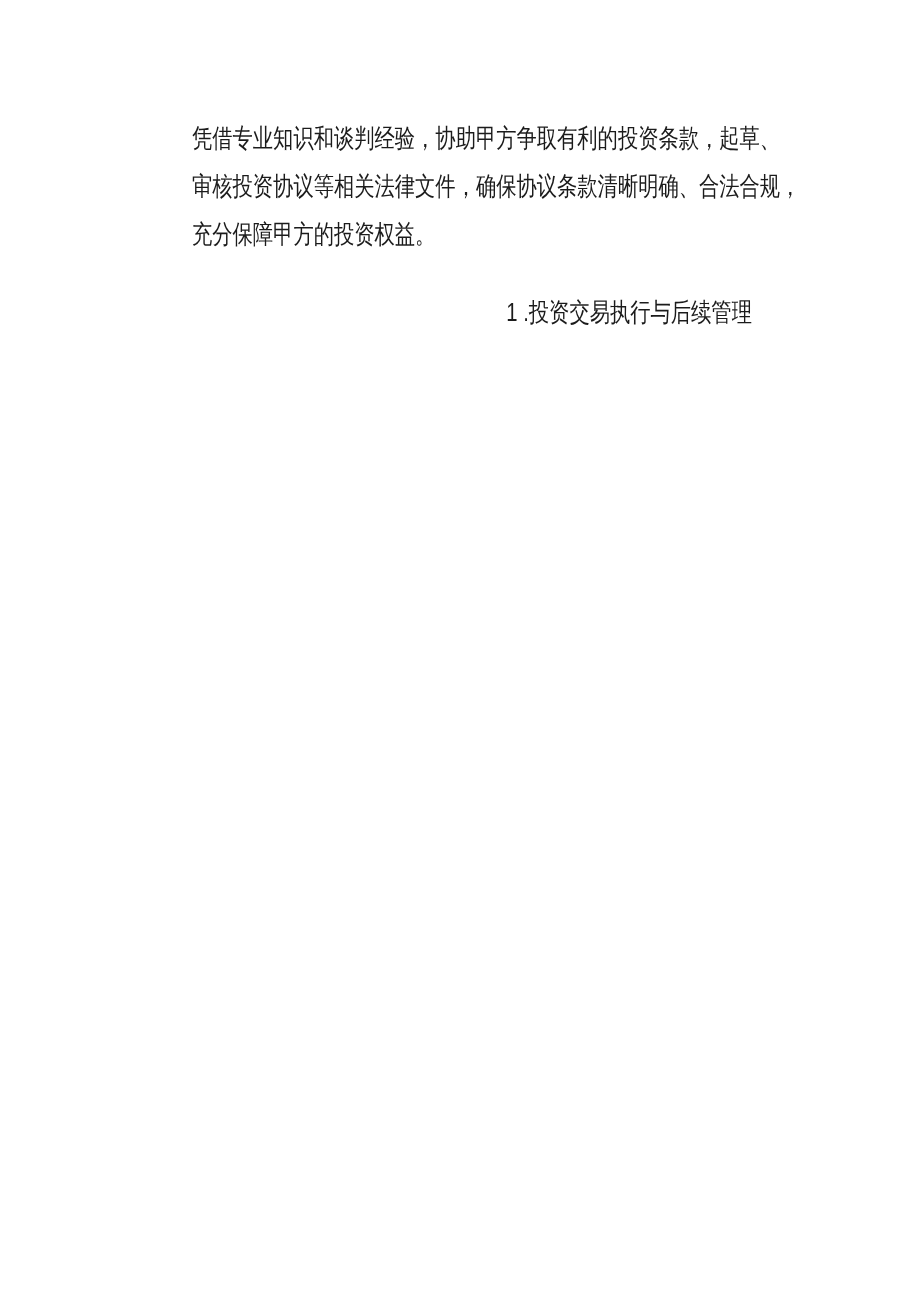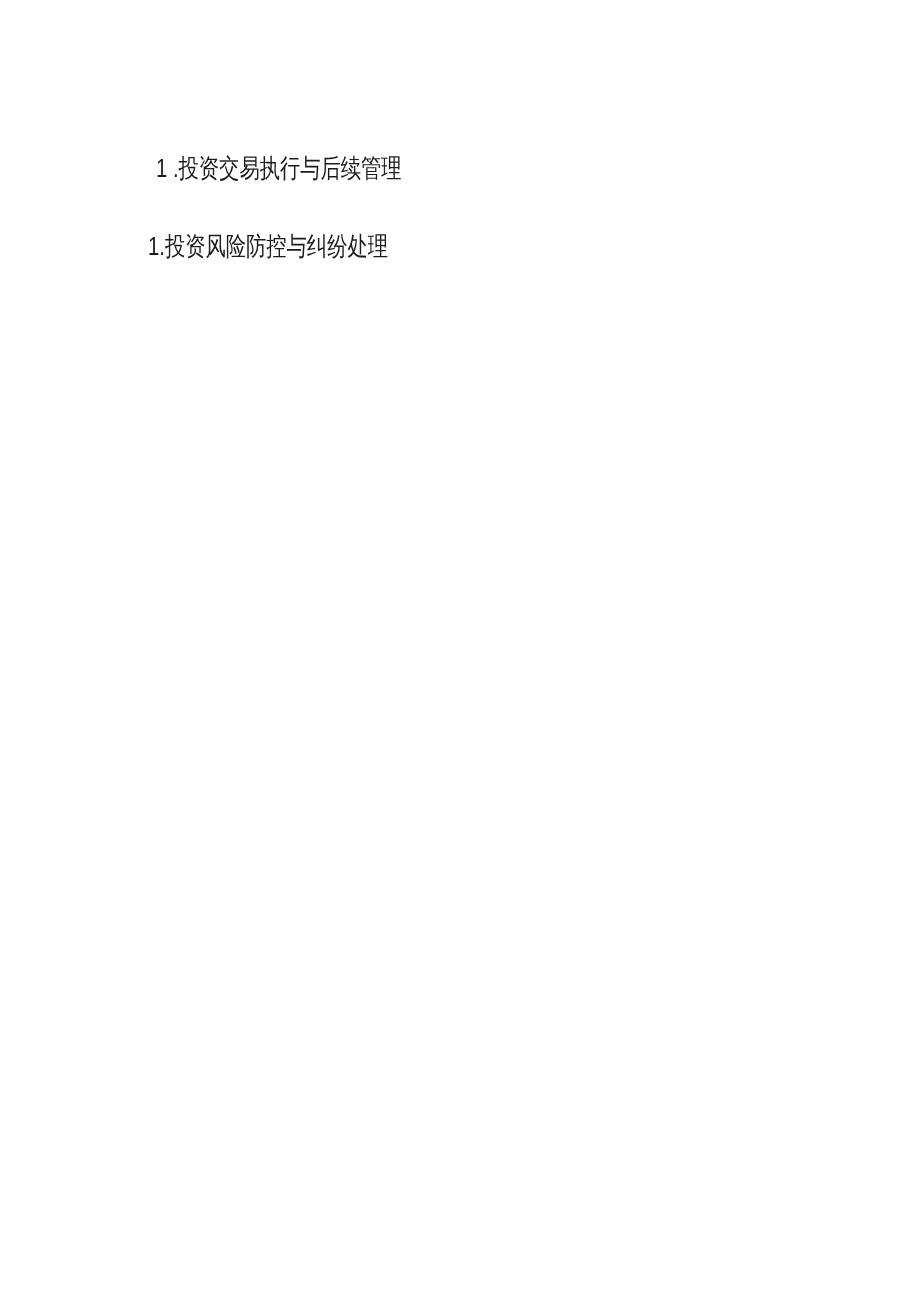--- a/index.html
+++ b/index.html
@@ -29,34 +29,36 @@
     font-weight: 400;
   }
   
   .in-para      { margin-left: 192px; }
   .in-h1        { margin-left: 156px; }
   .in-h2        { margin-left: 148px; }
   .in-bullet    { margin-left: 149px; }
   .in-cont-deep { margin-left: 178px; }
   .in-cont      { margin-left: 168px; }
   
-  .gap-top { margin-top: 30px; }
+  .gap-top { margin-top: 30px; text-align: right; }
 </style>
 </head>
 <body>
 
 <div class="page">
   <div class="doc">
 
+    <div>
+      <div class="line in-para">凭借专业知识和谈判经验，协助甲方争取有利的投资条款，起草、</div>
+      <div class="line in-para">审核投资协议等相关法律文件，确保协议条款清晰明确、合法合规，</div>
+      <div class="line in-para">充分保障甲方的投资权益。</div>
+    </div>
 
     <div class="gap-top">
       <div class="line in-h1">1 .投资交易执行与后续管理</div>
     </div>
 
 
 
-    <div class="gap-top">
-      <div class="line in-h2">1.投资风险防控与纠纷处理</div>
-    </div>
 
 
   </div>
 </div>
 
 </body></html>

